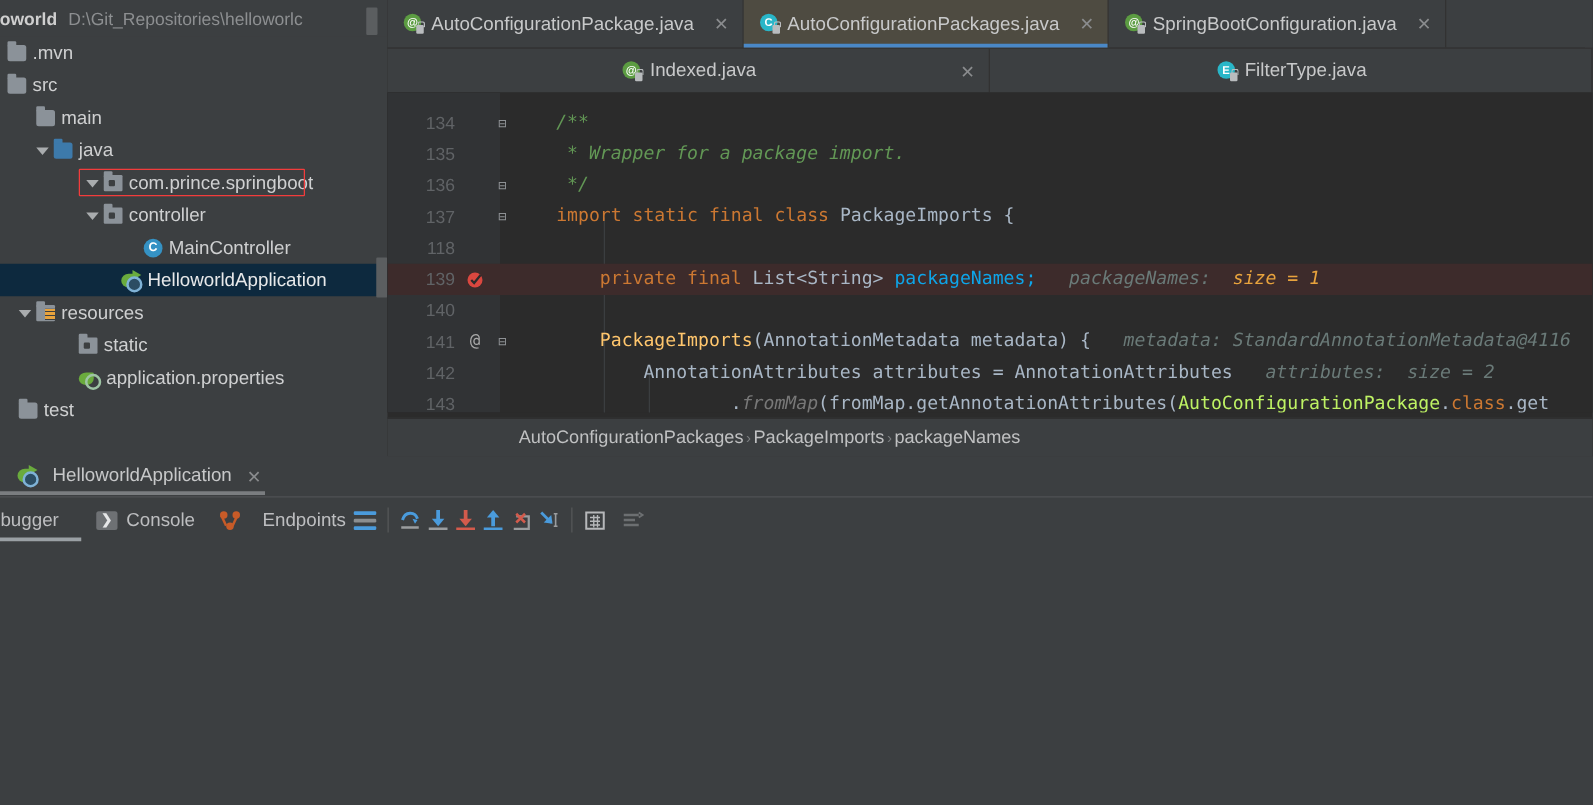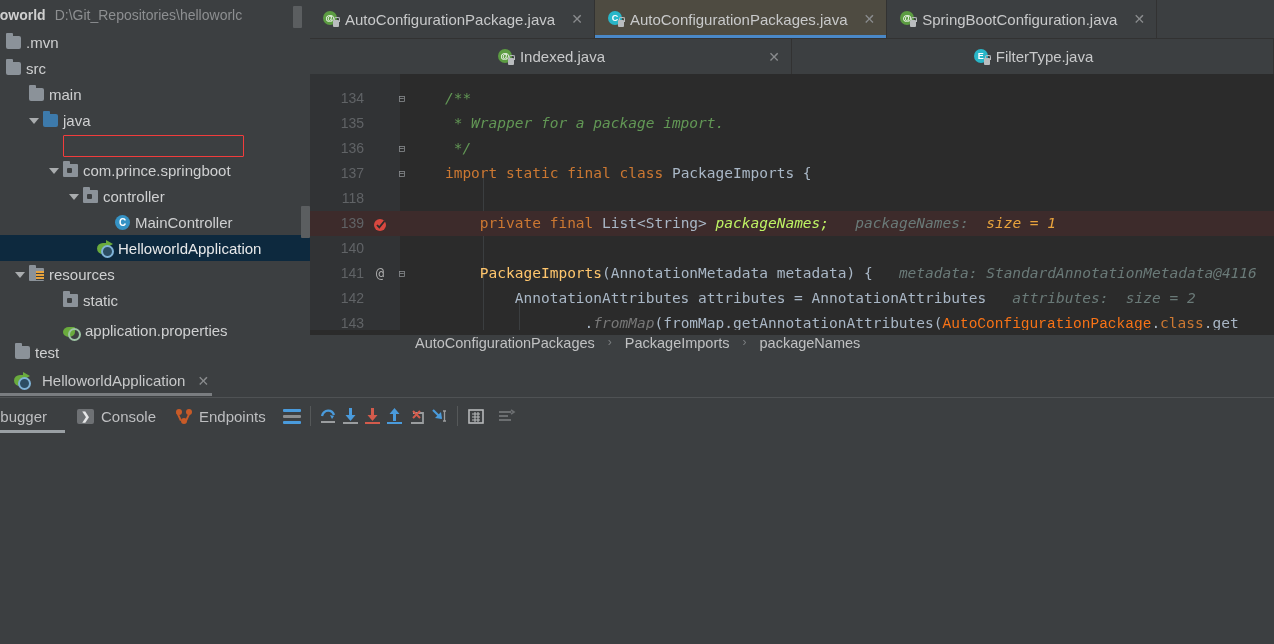--- a/index.html
+++ b/index.html
@@ -104,49 +104,49 @@
   .lnum{position:absolute;left:0;width:54px;text-align:right;color:#606366;font-size:14px;
      font-family:"Liberation Sans",sans-serif;}
   .gut-mark{position:absolute;left:62px;width:16px;text-align:center;}
   .fold{position:absolute;left:86px;width:12px;text-align:center;color:#8e9194;font-size:11px;}
   .ctext{position:absolute;left:100px;}
   .vline{position:absolute;top:0;bottom:0;width:1px;background:#3b3e40;}
 
   
   .c-cmt{color:#629755;font-style:italic;}
   .c-kw{color:#cc7832;}
-  .c-fld{color:#bef264;font-style:italic;}
+  .c-fld{color:#0ea5e9;}
   .c-plain{color:#a9b7c6;}
   .c-meth{color:#ffc66d;}
   .c-hint{color:#6a7a78;font-style:italic;}
   .c-hintg{color:#787878;font-style:italic;}
   .c-num{color:#e8a33d;font-style:italic;}
-  .c-static{color:#f97316;font-family:Liberation Mono, monospace;}
+  .c-static{color:#bef264;}
 
   #breadcrumb{
     position:absolute;left:0;bottom:0;width:100%;height:31px;background:#3c3f41;
-    display:flex;align-items:flex-start;padding-left:105px;font-size:14.5px;color:#c0c1c2;gap:13px;
+    display:flex;align-items:center;padding-left:105px;font-size:14.5px;color:#c0c1c2;gap:2px;
     border-top:1px solid #2b2b2b;box-sizing:border-box;
   }
   #breadcrumb .sep{color:#7a7d7f;font-size:12px;}
 
   
   #debug-window{position:absolute;left:0;top:365px;width:1274px;height:279px;background:#3c3f41;}
   #run-tab-row{height:32px;position:relative;border-bottom:1px solid #4f5254;}
   #run-tab{position:absolute;left:14px;top:0;height:31px;display:flex;align-items:center;gap:7px;font-size:15px;}
   #run-tab .rt-label{color:#c7c8c9;}
   #run-tab .xclose{color:#8a8c8e;font-size:14px;margin-left:5px;}
   #run-tab-underline{position:absolute;left:0;top:28px;width:212px;height:3px;background:#7a7d80;}
 
   #debug-toolbar{height:36px;display:flex;align-items:center;position:relative;}
   .dtab{font-size:15px;color:#bdbec0;padding:0 0 0 0;display:flex;align-items:center;gap:6px;position:relative;height:36px;}
   #dtab-debugger{position:absolute;left:-8px;display:flex;align-items:center;height:36px;}
   #dtab-debugger-underline{position:absolute;left:0;top:32px;width:65px;height:3px;background:#9aa0a4;}
   #dtab-console{position:absolute;left:77px;display:flex;align-items:center;gap:7px;height:36px;}
-  #dtab-endpoints{position:absolute;left:175px;display:flex;align-items:center;gap:6px;height:36px;}
+  #dtab-endpoints{position:absolute;left:175px;display:flex;align-items:center;gap:17px;height:36px;}
   .console-ico{width:17px;height:15px;background:#6e7174;border-radius:2px;color:#e6e7e8;
     font-size:11px;line-height:15px;text-align:center;font-weight:bold;}
   .endpoints-ico{width:18px;height:15px;position:relative;}
   .endpoints-ico i{position:absolute;background:#c75b28;border-radius:50%;width:6px;height:6px;display:block;}
   .endpoints-ico b{position:absolute;background:#c75b28;width:2px;display:block;}
 
   .tb-ico{position:relative;width:22px;height:22px;display:inline-block;}
   .tb-sep{width:1px;height:20px;background:#555859;display:inline-block;margin:0 7px;}
 
   .lines3{position:absolute;left:2px;top:4px;width:18px;}
@@ -179,21 +179,21 @@
         <div class="trow" style="padding-left: 14px;">
           <span class="arrow none"></span>
           <span class="ico ico-folder"></span>
           <span class="lbl">main</span>
         </div>
         <div class="trow" style="padding-left: 28px;">
           <span class="arrow down"></span>
           <span class="ico ico-folder blue"></span>
           <span class="lbl">java</span>
         </div>
-        <div class="trow" style="padding-left: 48px; margin-top: 24px;">
+        <div class="trow" style="padding-left: 68px;">
           <span class="arrow down"></span>
           <span class="ico ico-pkg"></span>
           <span class="lbl">com.prince.springboot</span>
         </div>
         <div class="trow" style="padding-left: 68px;">
           <span class="arrow down"></span>
           <span class="ico ico-pkg"></span>
           <span class="lbl">controller</span>
         </div>
         <div class="trow" style="padding-left: 100px;">
@@ -213,21 +213,21 @@
         <div class="trow" style="padding-left: 14px;">
           <span class="arrow down"></span>
           <span class="ico ico-res"></span>
           <span class="lbl">resources</span>
         </div>
         <div class="trow" style="padding-left: 48px;">
           <span class="arrow none"></span>
           <span class="ico ico-pkg"></span>
           <span class="lbl">static</span>
         </div>
-        <div class="trow" style="padding-left: 48px; align-items: flex-end;">
+        <div class="trow" style="padding-left: 48px;">
           <span class="arrow none"></span>
           <span class="ico ico-props">
             <span class="leaf"></span>
             <span class="ring"></span>
           </span>
           <span class="lbl">application.properties</span>
         </div>
         <div class="trow" style="padding-left: 0px;">
           <span class="arrow none"></span>
           <span class="ico ico-folder"></span>

